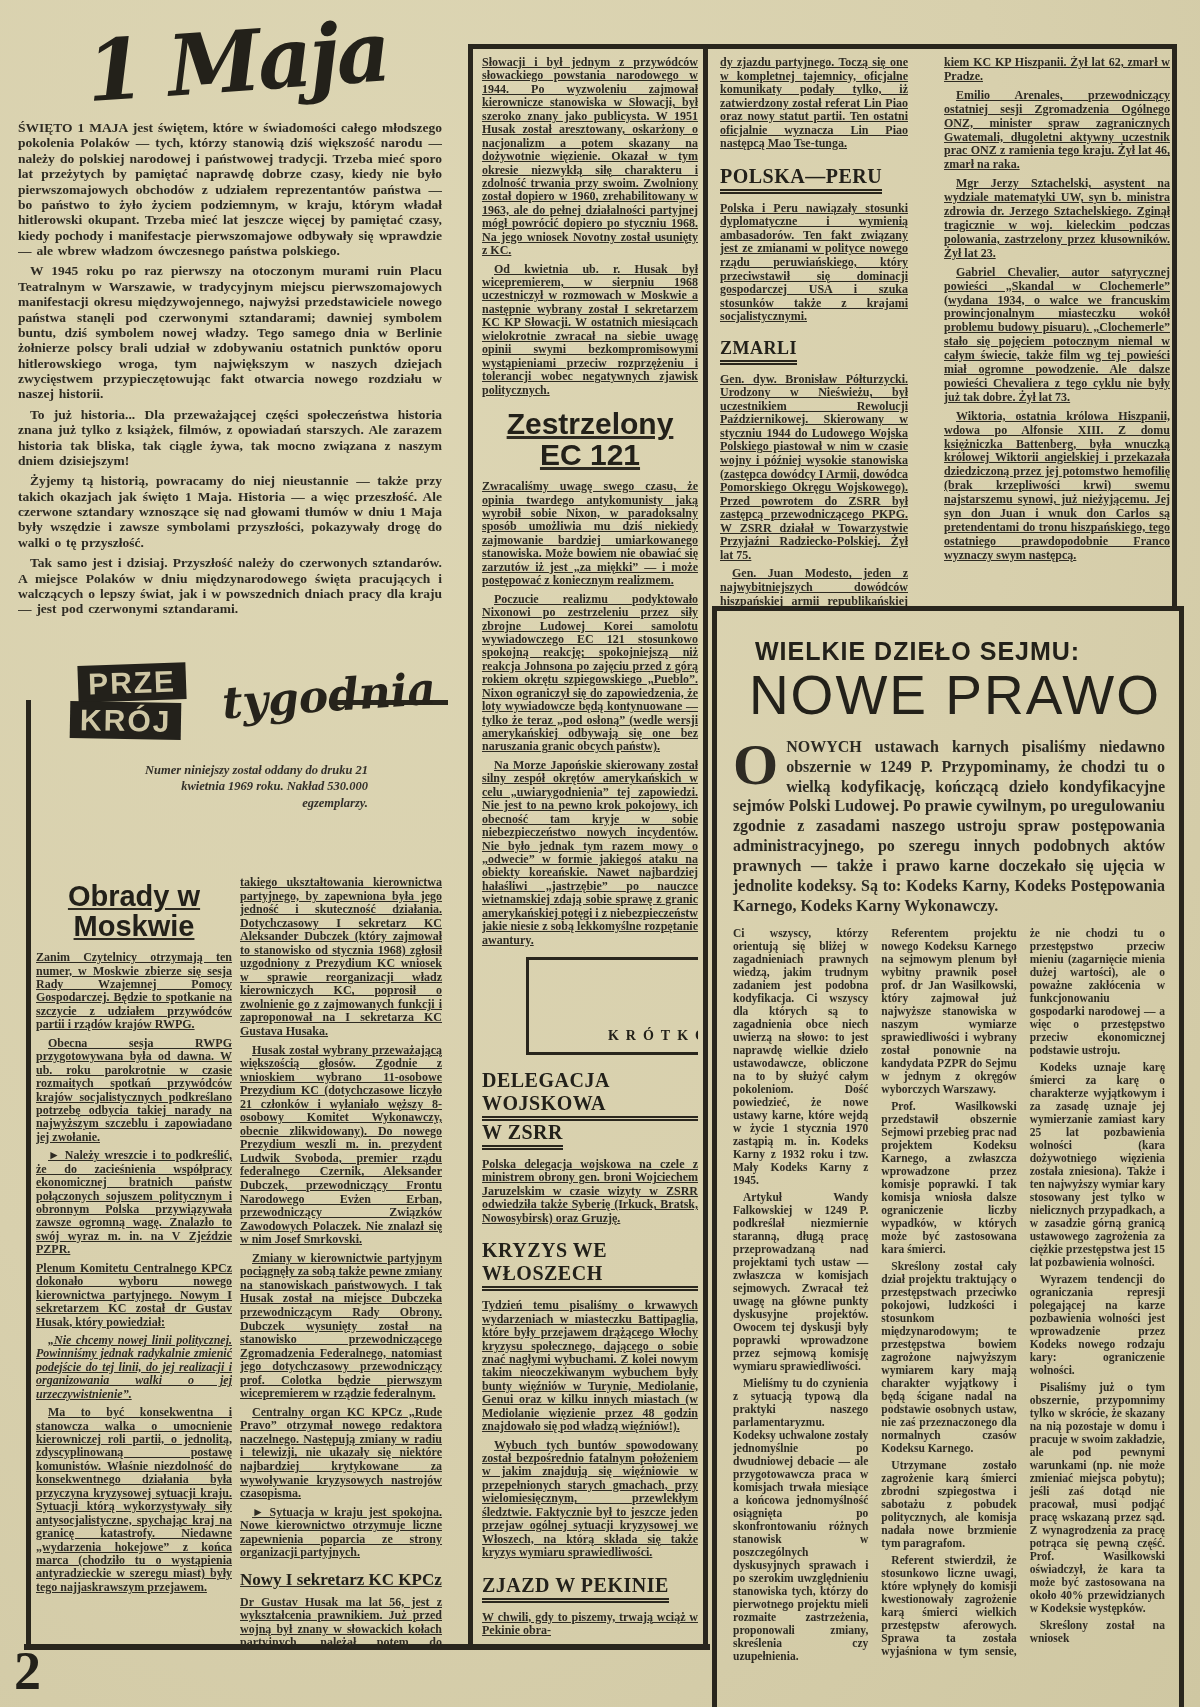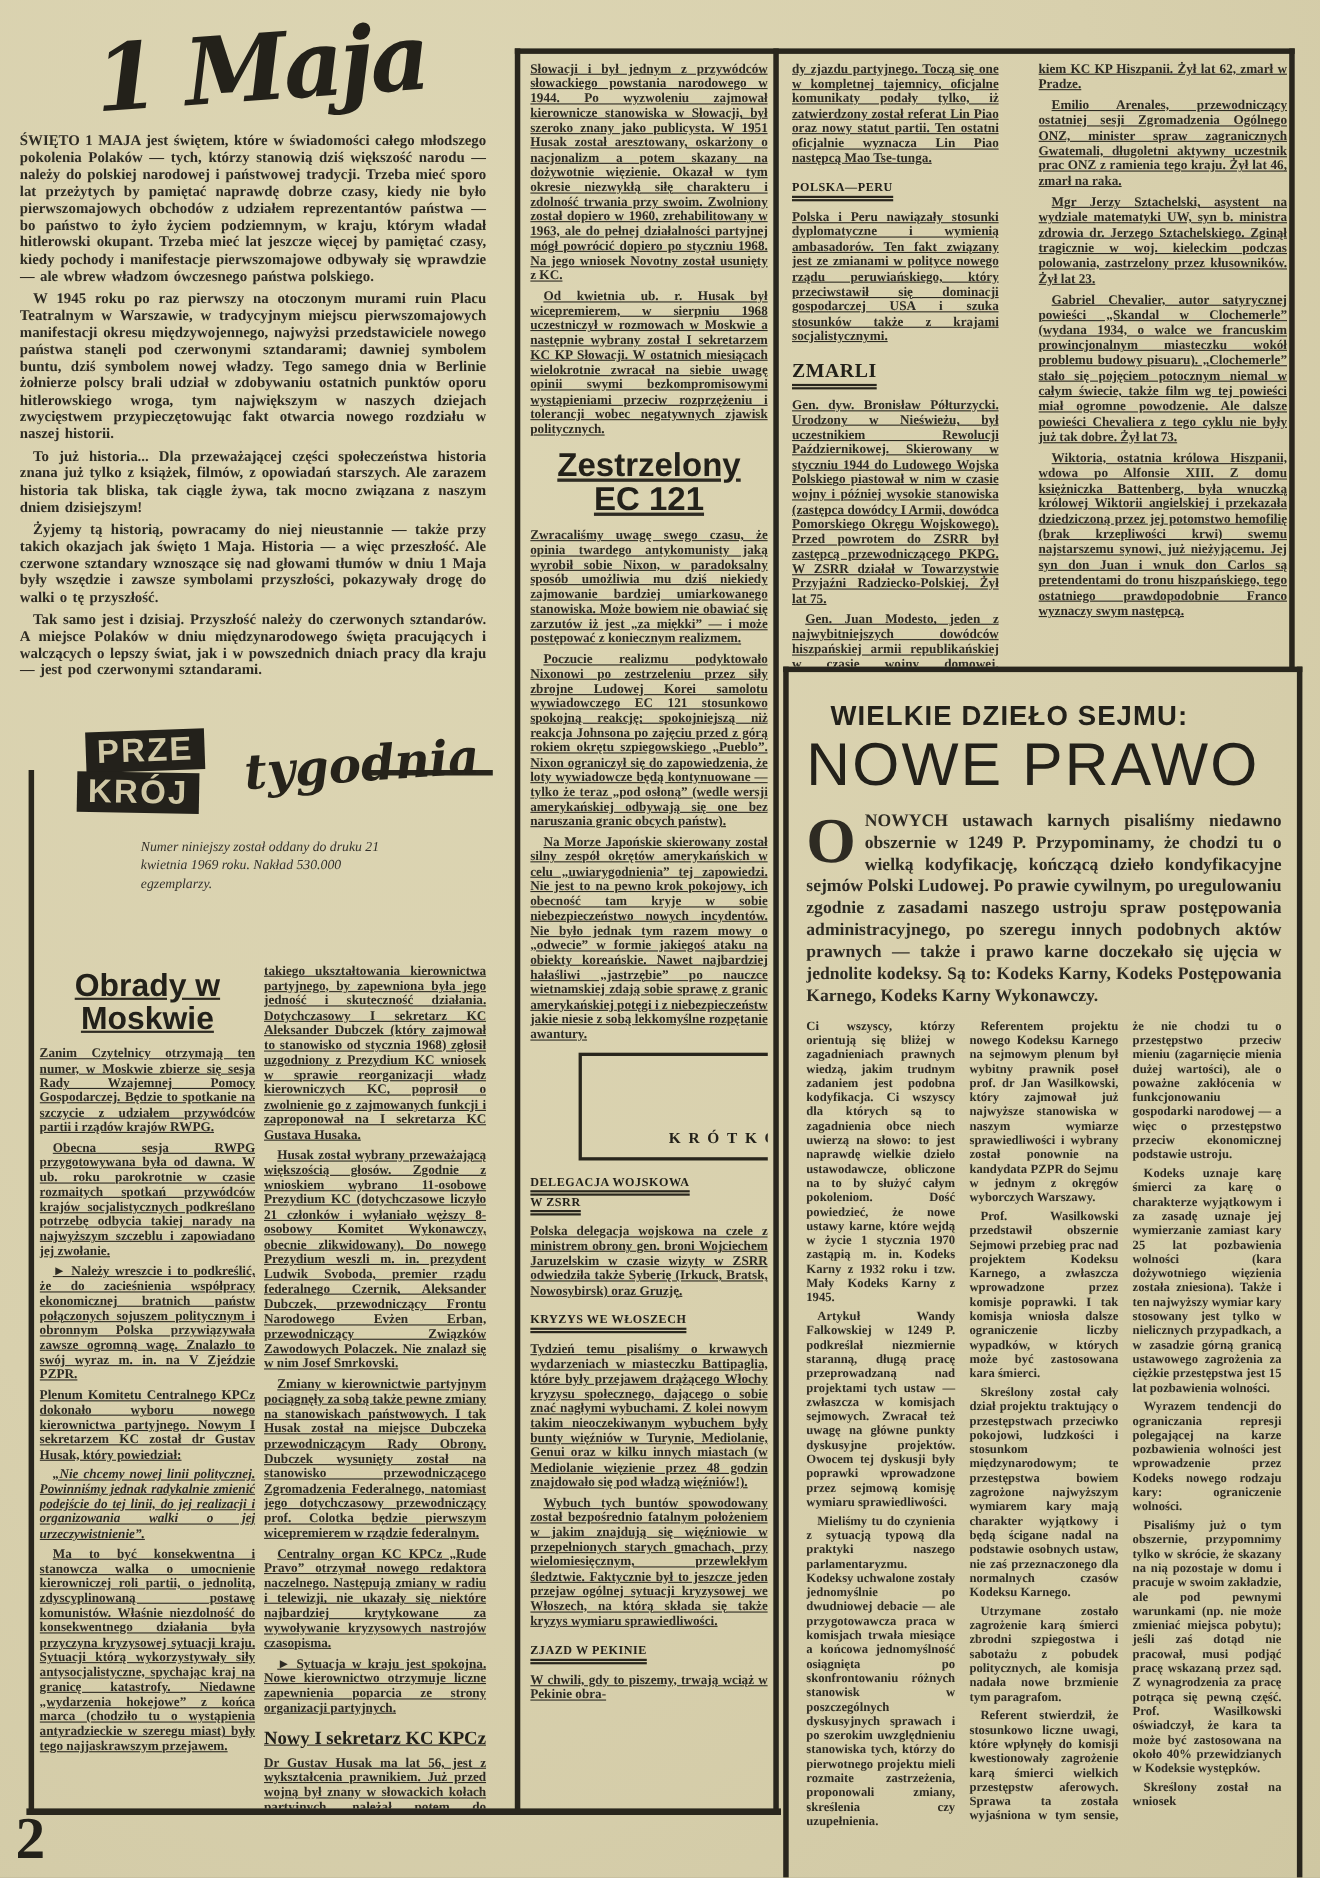--- a/index.html
+++ b/index.html
@@ -22,28 +22,28 @@
   
   .logo-wrap{position:absolute;left:64px;top:662px;width:390px;height:100px;}
   .logo-box{position:absolute;background:#23211b;color:#cfc7a4;
     font-family:"Liberation Sans",sans-serif;font-weight:700;letter-spacing:2px;
     padding:2px 10px;font-size:30px;line-height:1.1;}
   .logo-top{left:14px;top:2px;transform:rotate(-2deg);}
   .logo-bottom{left:6px;top:40px;transform:rotate(1deg);}
   .logo-script{position:absolute;left:158px;top:8px;font-family:"DejaVu Serif",serif;
     font-style:italic;font-weight:700;font-size:44px;transform:rotate(-4deg);color:#26231b;}
   .imprint{position:absolute;left:128px;top:762px;width:240px;font-style:italic;
-    font-weight:400;font-size:12.5px;line-height:1.3;color:#33302a;}
+    font-weight:700;font-size:12.5px;line-height:1.3;color:#33302a;text-align:right;}
 
   
   .col{position:absolute;overflow:hidden;text-decoration:underline;}
   .col .body-text{font-weight:700;}
   .sans-head{font-family:"Liberation Sans",sans-serif;font-weight:700;color:#23211a;
     text-align:center;line-height:1.02;margin:6px 0 10px 0;}
-  .ul-head{font-weight:700;font-size:11px;letter-spacing:.5px;color:#23211a;margin:14px 0 8px 0;}
+  .ul-head{font-weight:700;font-size:20px;letter-spacing:.5px;color:#23211a;margin:14px 0 8px 0;}
   .ul-head span{display:inline-block;border-bottom:5px double #29261d;padding-bottom:1px;}
   .italic{font-style:italic;}
 
   .colA{left:36px;top:876px;width:196px;height:768px;}
   .colA .body-text{font-size:12px;line-height:1.12;}
   .colB{left:240px;top:876px;width:202px;height:768px;}
   .colB .body-text{font-size:12px;line-height:1.13;}
   .subhead{font-size:17px;font-weight:700;margin:10px 0 6px 0;color:#23211a;}
 
   .colC{left:482px;top:56px;width:216px;height:1592px;}
@@ -58,21 +58,21 @@
   .colE{left:944px;top:56px;width:226px;height:548px;}
   .colE .body-text{font-size:12px;line-height:1.16;}
 
   
   .np-box{position:absolute;left:712px;top:606px;width:472px;height:1101px;
     border:5px solid #29261d;border-bottom:none;box-sizing:border-box;
     padding:26px 14px 0 16px;overflow:hidden;}
   .np-kicker{font-family:"Liberation Sans",sans-serif;font-weight:700;font-size:25px;
     letter-spacing:1px;color:#23211a;margin-left:22px;}
   .np-headline{font-family:"Liberation Sans",sans-serif;font-weight:400;font-size:55px;
-    letter-spacing:2px;color:#23211a;margin:2px 4px 14px 0;line-height:1;}
+    letter-spacing:2px;text-align:right;color:#23211a;margin:2px 4px 14px 0;line-height:1;}
   .np-intro{font-size:16px;line-height:1.24;font-weight:700;text-align:justify;margin-bottom:12px;}
   .np-initial{float:left;font-size:58px;line-height:.82;font-weight:700;padding:4px 8px 0 0;}
   .np-body{column-count:3;column-gap:13px;font-size:11.5px;line-height:1.13;font-weight:700;
     height:800px;overflow:hidden;}
   .np-body p{text-indent:10px;margin:0 0 4px 0;}
   .np-body p:first-child{text-indent:0;}
 
   .page-num{position:absolute;left:14px;top:1644px;font-size:54px;font-weight:700;
     color:#23211a;line-height:1;}
 </style>

